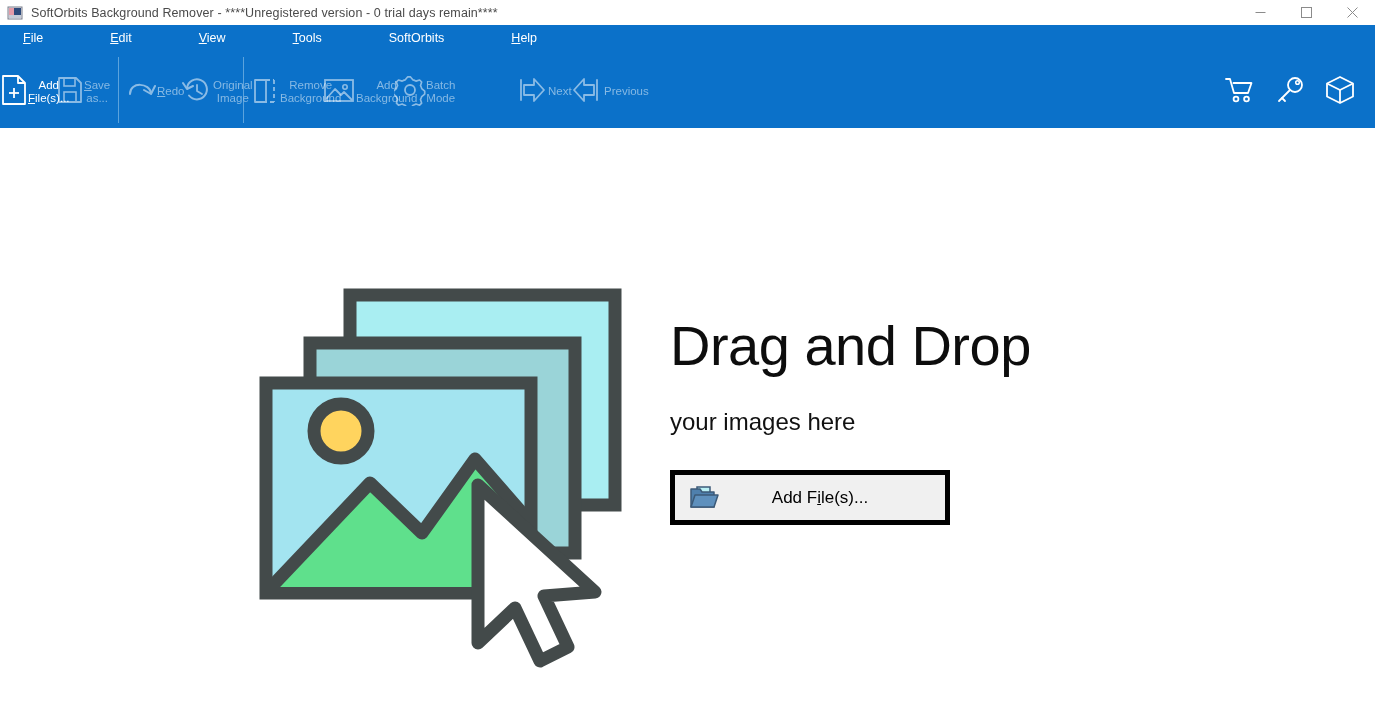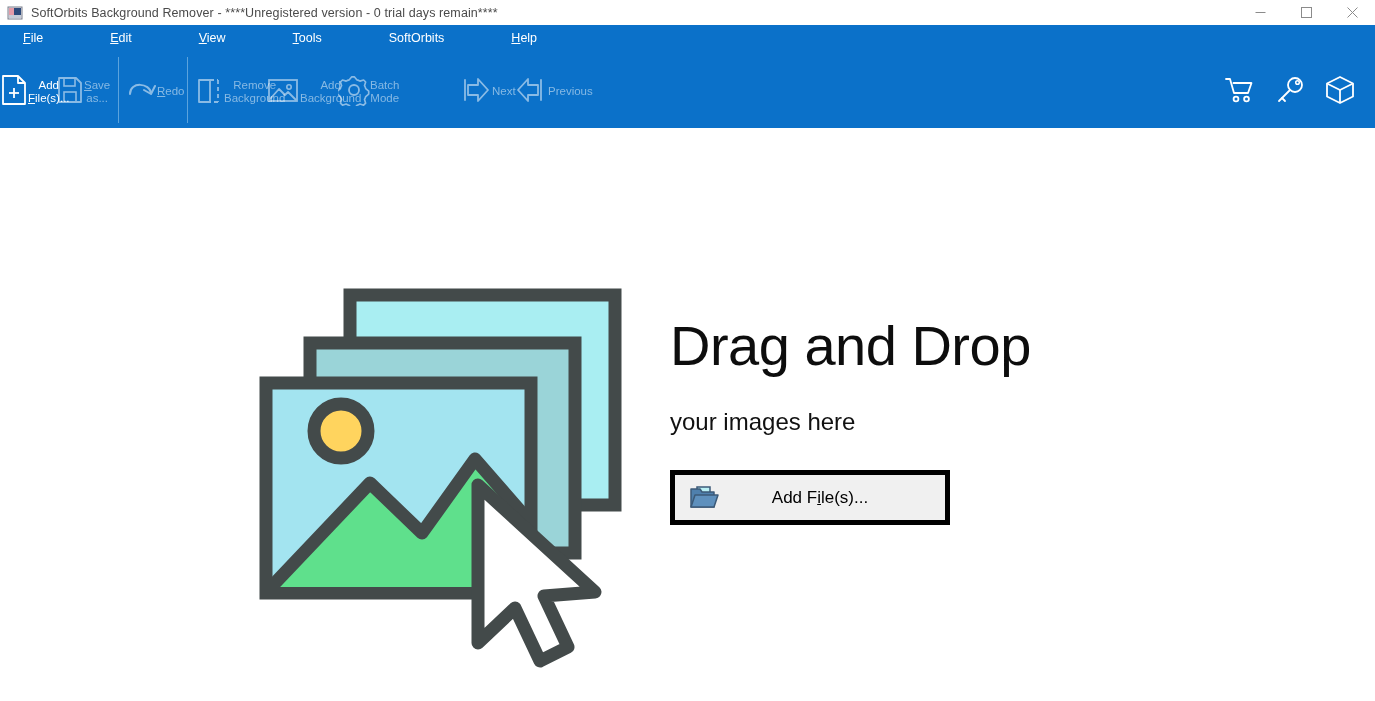--- a/index.html
+++ b/index.html
@@ -295,20 +295,32 @@
     <div class="tb-btn disabled">
       <div class="tb-ico">
         <svg width="32" height="30" viewBox="0 0 32 30">
           <path d="M5 19 C5 6, 25 8, 26 18" fill="none" stroke="#ffffff" stroke-width="2" stroke-linecap="round"></path>
           <path d="M19 15 L26 19 L30 11" fill="none" stroke="#ffffff" stroke-width="2" stroke-linecap="round" stroke-linejoin="round"></path>
         </svg>
       </div>
       <div class="tb-lbl"><u>R</u>edo</div>
     </div>
 
+    <div class="tb-btn disabled">
+      <div class="tb-ico">
+        <svg width="32" height="32" viewBox="0 0 32 32">
+          <path d="M6 14 A10 10 0 1 1 8 21.5" fill="none" stroke="#ffffff" stroke-width="2" stroke-linecap="round"></path>
+          <path d="M2 9 L6 15 L12 12" fill="none" stroke="#ffffff" stroke-width="2" stroke-linecap="round" stroke-linejoin="round"></path>
+          <path d="M16 11 v6 l5 3" fill="none" stroke="#ffffff" stroke-width="1.8" stroke-linecap="round" stroke-linejoin="round"></path>
+        </svg>
+      </div>
+      <div class="tb-lbl">
+        <span>Original</span><br><span>Image</span>
+      </div>
+    </div>
 
     <div class="tb-sep"></div>
 
     <div class="tb-btn wide disabled">
       <div class="tb-ico">
         <svg width="30" height="32" viewBox="0 0 30 32">
           <path d="M5 6 h11 v22 h-11 z" fill="none" stroke="#ffffff" stroke-width="1.8" stroke-linejoin="round"></path>
           <path d="M16 6 h8" fill="none" stroke="#ffffff" stroke-width="1.8" stroke-dasharray="4 3"></path>
           <path d="M24 6 v22" fill="none" stroke="#ffffff" stroke-width="1.8" stroke-dasharray="4 3"></path>
           <path d="M24 28 h-8" fill="none" stroke="#ffffff" stroke-width="1.8" stroke-dasharray="4 3"></path>

